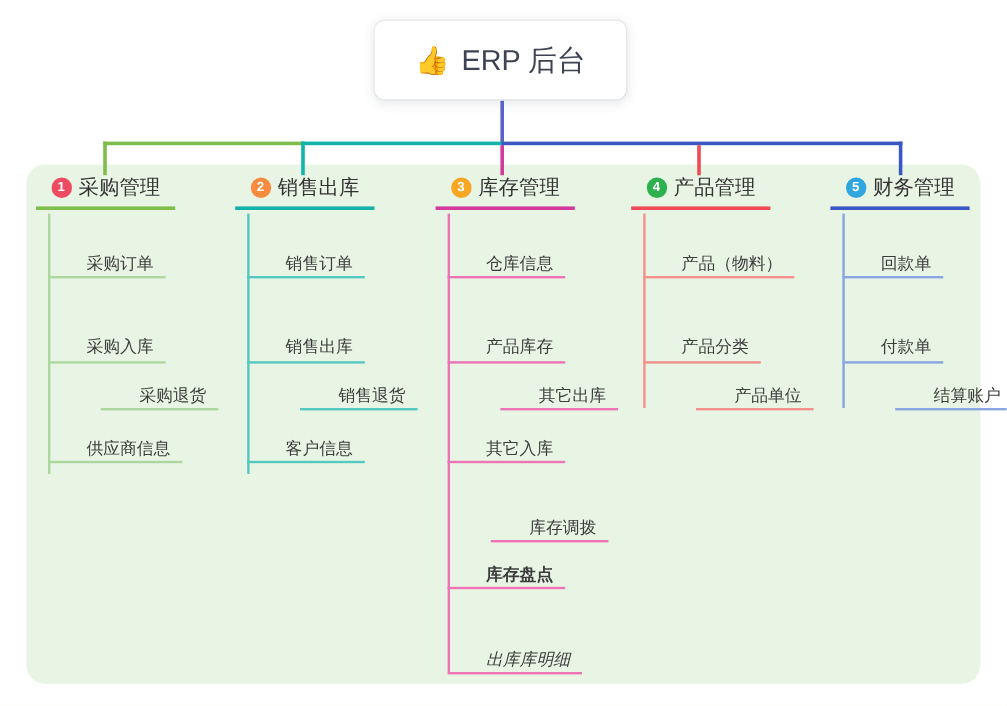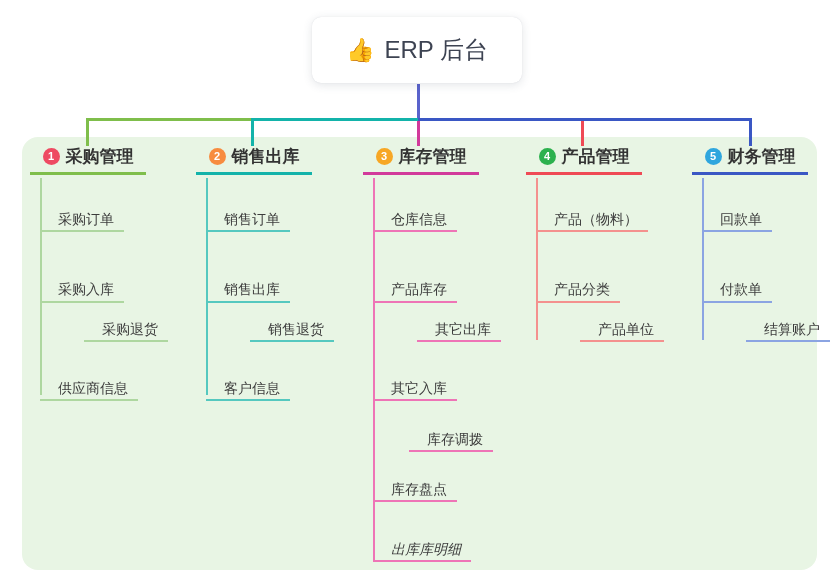--- a/index.html
+++ b/index.html
@@ -25,40 +25,40 @@
   
   .conn{position:absolute;z-index:3;}
 
   
   .branch{position:absolute;top:146px;width:150px;z-index:4;}
   .branch-header{
     position:absolute;top:0;left:0;width:116px;height:20px;
     display:flex;align-items:center;justify-content:center;gap:6px;
     padding-bottom:6px;border-bottom:3px solid var(--accent);
   }
-  .branch-label{font-size:17px;font-weight:700;color:#333333;white-space:nowrap;}
+  .branch-label{font-size:17px;font-weight:400;color:#333333;white-space:nowrap;}
   .badge{
     width:17px;height:17px;border-radius:50%;background:var(--badge);
     color:#ffffff;font-size:11px;font-weight:700;flex:0 0 17px;
     display:flex;align-items:center;justify-content:center;line-height:1;
   }
   .trunk{position:absolute;left:10px;top:32px;width:2px;background:var(--light);}
   .b-short .trunk{height:162px;}
   .b-med  .trunk{height:217px;}
   .b-tall .trunk{height:382px;}
 
   .item{
     position:absolute;left:10px;height:24px;width:max-content;
-    padding:0 10px 2px 18px;border-bottom:2px solid var(--light);
+    padding:0 10px 2px 32px;border-bottom:2px solid var(--light);
     display:flex;align-items:flex-end;
   }
   .item-label{font-size:14px;color:#3c3c3c;white-space:nowrap;line-height:1.3;}
 
-  .i0{top:58px;}  .i1{top:129px;font-family:Liberation Mono, monospace;} .i2{top:168px;margin-left:44px;} .i3{top:227px;}
-  .i4{top:278px;margin-left:36px;} .i5{top:328px;} .i6{top:388px;font-style:italic;}
+  .i0{top:58px;}  .i1{top:129px;font-family:Liberation Mono, monospace;} .i2{top:168px;margin-left:44px;} .i3{top:212px;}
+  .i4{top:278px;margin-left:36px;} .i5{top:317px;font-weight:bold;} .i6{top:388px;font-style:italic;}
 </style>
 </head>
 <body>
 
 <div class="canvas">
 
   <div class="board" style="background: rgb(232, 245, 228);"></div>
 
   <div class="root-node">
     <span class="root-emoji">👍</span>

